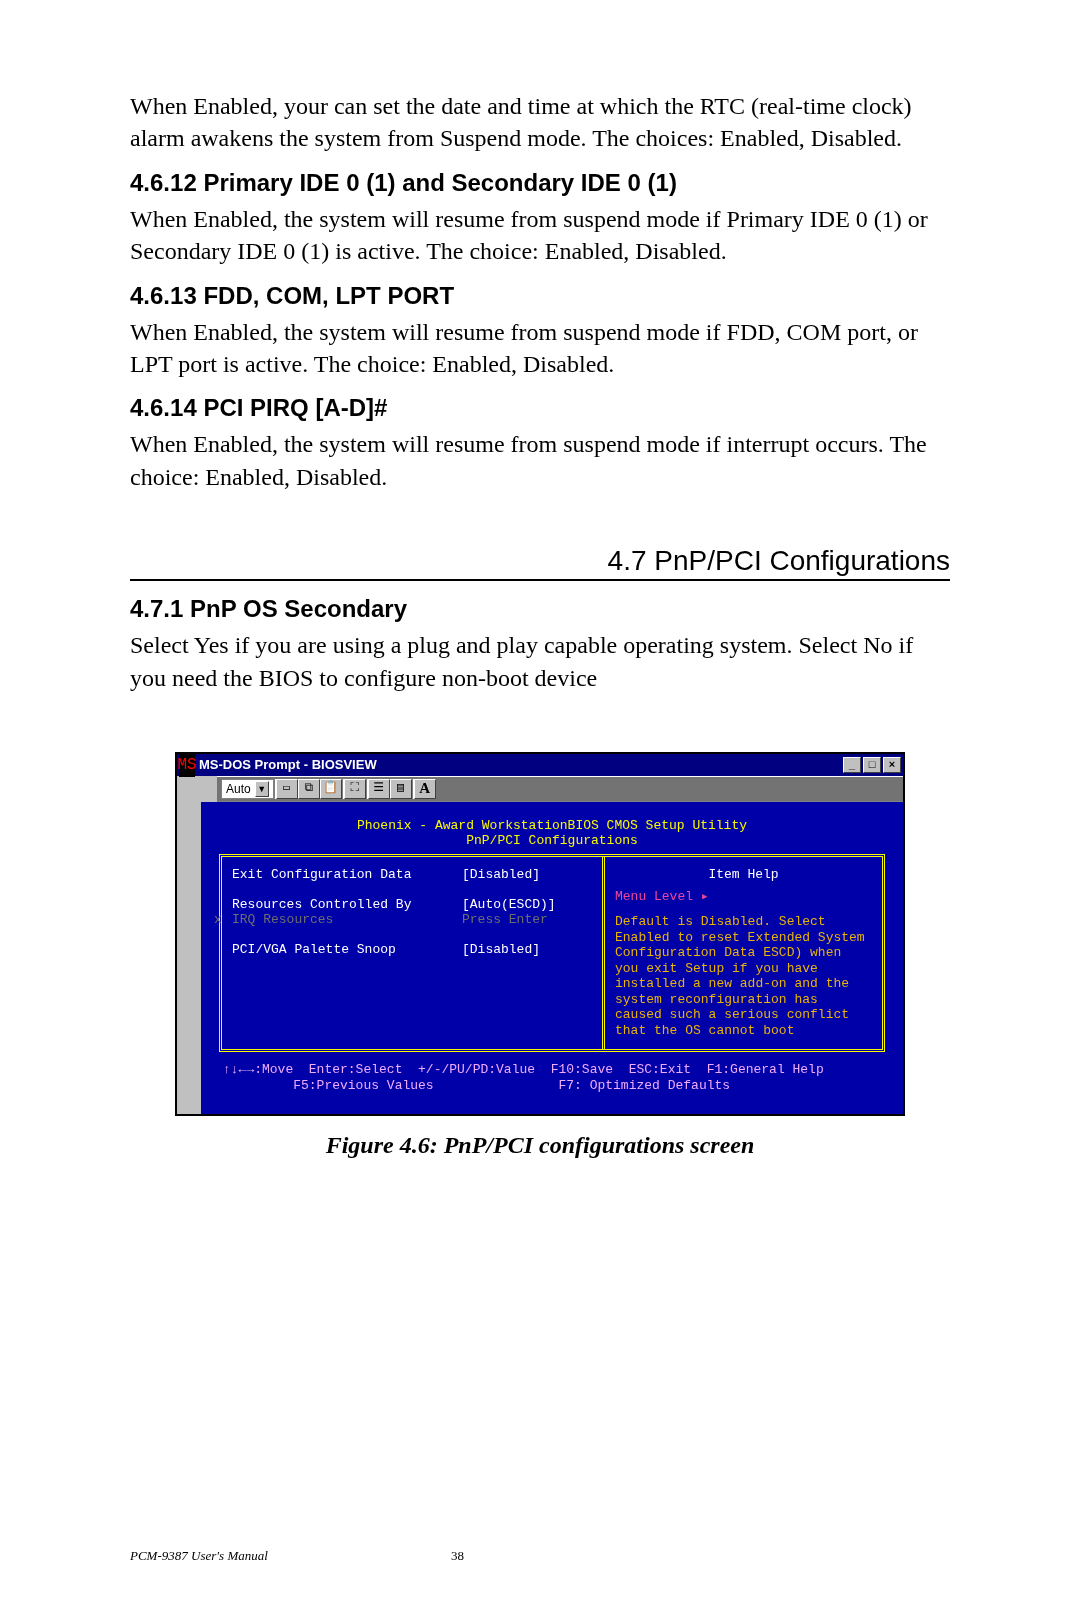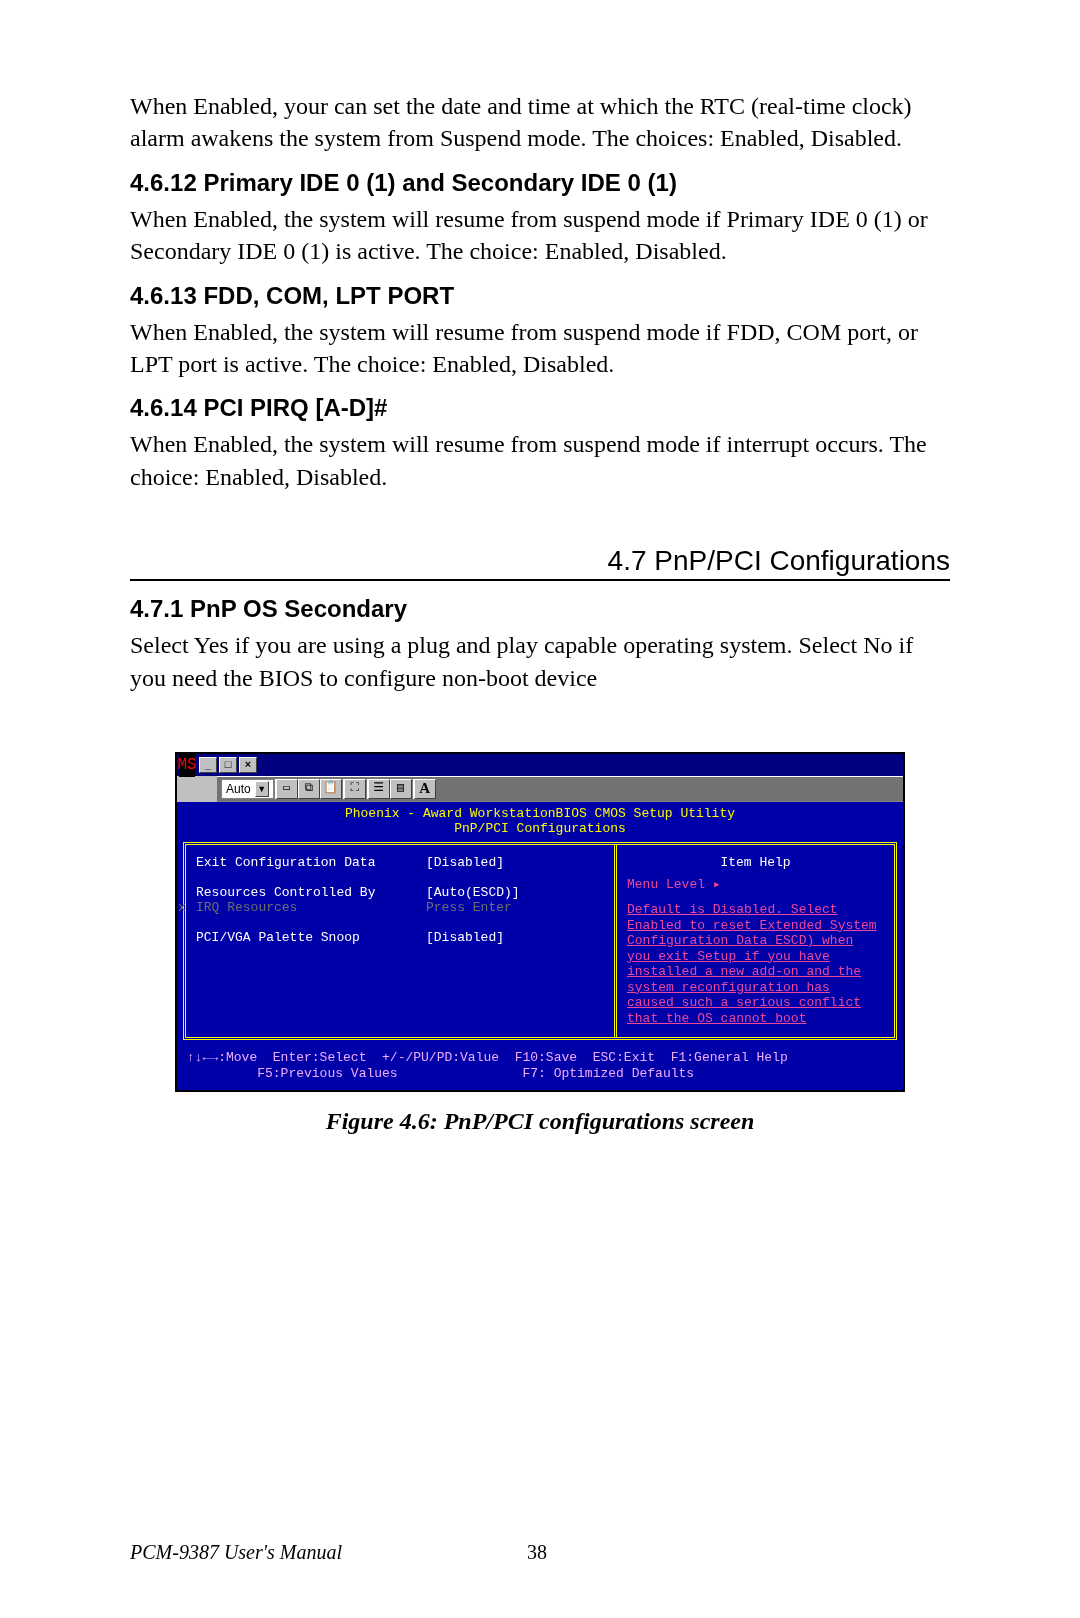--- a/index.html
+++ b/index.html
@@ -11,50 +11,50 @@
     color: #000;
     padding: 90px 130px 40px 130px;
     position: relative;
   }
   .body-text { font-size: 24px; line-height: 1.35; margin-bottom: 10px; }
   .sub-head { font-family: Arial, Helvetica, sans-serif; font-weight: bold; font-size: 24px; margin-top: 14px; margin-bottom: 6px; }
   .section-head { font-family: Arial, Helvetica, sans-serif; font-weight: normal; font-size: 28px; margin-top: 52px; margin-bottom: 2px; text-align: right; }
   .section-rule { border: 0; border-top: 2.5px solid #000; margin-bottom: 12px; }
   .figure-wrap { margin-top: 58px; }
   .figure-caption { text-align: center; font-style: italic; font-weight: bold; font-size: 24px; margin-top: 16px; }
-  .footer { position: absolute; bottom: 54px; left: 130px; right: 121px; font-style: italic; font-size: 20px; }
+  .footer { position: absolute; bottom: 54px; left: 130px; right: 121px; font-style: italic; font-size: 13px; }
   .footer .pn { margin-left: 180px; font-style: normal; }
 
   
   .bios-window { width: 730px; margin: 0 auto; font-family: "Lucida Console","Courier New",monospace; font-size: 13px; border: 2px solid #000; background:#c0c0c0; }
   .titlebar { display:flex; align-items:center; background:#000080; color:#fff; height:22px; padding:0 2px; }
   .titlebar .appicon { width:16px; height:24px; background:#000; color:#f00; font-size:16px; display:flex; align-items:center; justify-content:center; margin-right:4px; }
   .titlebar .title { font-family: Arial, sans-serif; font-weight:bold; font-size:13px; flex:1; }
   .titlebar .winbtns { display:flex; gap:2px; }
   .titlebar .wbtn { width:18px; height:16px; background:#c0c0c0; border:1px solid #fff; border-right-color:#404040; border-bottom-color:#404040; color:#000; text-align:center; font-size:11px; line-height:13px; font-family:Arial,sans-serif; font-weight:bold; }
   .toolbar { display:flex; align-items:center; background:#737373; height:26px; padding:2px 4px; border-top:1px solid #fff; border-bottom:1px solid #808080;margin-left:40px;}
   .toolbar .combo { display:flex; align-items:center; background:#fff; border:1px solid #808080; height:20px; padding:0 4px; font-family:"MS Sans Serif",Arial,sans-serif; font-size:12px; }
   .toolbar .combo .dd { width:14px; height:16px; background:#c0c0c0; border:1px solid #fff; border-right-color:#404040; border-bottom-color:#404040; margin-left:4px; text-align:center; font-size:9px; line-height:14px;}
   .toolbar .tb-sep { width:2px; height:20px; border-left:1px solid #808080; border-right:1px solid #fff;}
   .toolbar .tb-btn { width:22px; height:20px; background:#c0c0c0; border:1px solid #fff; border-right-color:#404040; border-bottom-color:#404040; text-align:center; font-size:12px; line-height:17px; }
   .toolbar .tb-btn.bold { font-family:"Times New Roman",serif; font-weight:bold; font-size:15px; }
 
-  .bios-screen { background:#0000a8; color:#fff; padding:0; }
+  .bios-screen { background:#0000a8; color:#fff; padding:12px;margin-left:24px; }
   .bios-head { text-align:center; color:#fbfb00; padding:4px 0 0 0; white-space:pre; }
   .bios-box { margin:6px; border:3px double #fbfb00; display:flex; }
   .bios-left { flex: 1 1 auto; padding:10px 10px; color:#fff; }
   .bios-right { width:280px; border-left:3px double #fbfb00; padding:10px 10px; color:#55ffff; }
   .bios-row { display:flex; }
   .bios-row .lbl { flex:0 0 230px; }
   .bios-row .val { color:#fff; }
   .bios-row.dim .lbl, .bios-row.dim .val { color:#6d6d6d; }
   .bios-row .x { position:absolute; margin-left:-18px; color:#6d6d6d; }
   .ihelp { text-align:center; color:#fff; margin-bottom:6px; }
   .ml { color:#ec4899; }
-  .helptxt { color:#ec4899; margin-top:10px; line-height:1.2;text-decoration:underline; }
+  .helptxt { color:#eab308; margin-top:10px; line-height:1.2; }
   .bios-foot { color:#f0abfc; padding:4px 10px 8px; white-space:pre; line-height:1.25;}
 </style>
 </head>
 <body>
 
 <p class="body-text">When Enabled, your can set the date and time at which the RTC (real-time clock) alarm awakens the system from Suspend mode. The choices: Enabled, Disabled.</p>
 
 <div class="sub-head">4.6.12 Primary IDE 0 (1) and Secondary IDE 0 (1)</div>
 <p class="body-text">When Enabled, the system will resume from suspend mode if Primary IDE 0 (1) or Secondary IDE 0 (1) is active.   The choice: Enabled, Disabled.</p>
 
@@ -67,20 +67,21 @@
 <div class="section-head">4.7  PnP/PCI Configurations</div>
 <hr class="section-rule">
 
 <div class="sub-head">4.7.1 PnP OS Secondary</div>
 <p class="body-text">Select Yes if you are using a plug and play capable operating system. Select No if you need the BIOS to configure non-boot device</p>
 
 <div class="figure-wrap">
   <div class="bios-window">
     <div class="titlebar">
       <div class="appicon">MS</div>
+      <div class="title">MS-DOS Prompt - BIOSVIEW</div>
       <div class="winbtns">
         <div class="wbtn">_</div>
         <div class="wbtn">□</div>
         <div class="wbtn">×</div>
       </div>
     </div>
     <div class="toolbar">
       <div class="combo">
         <span>Auto</span>
         <span class="dd">▼</span>

